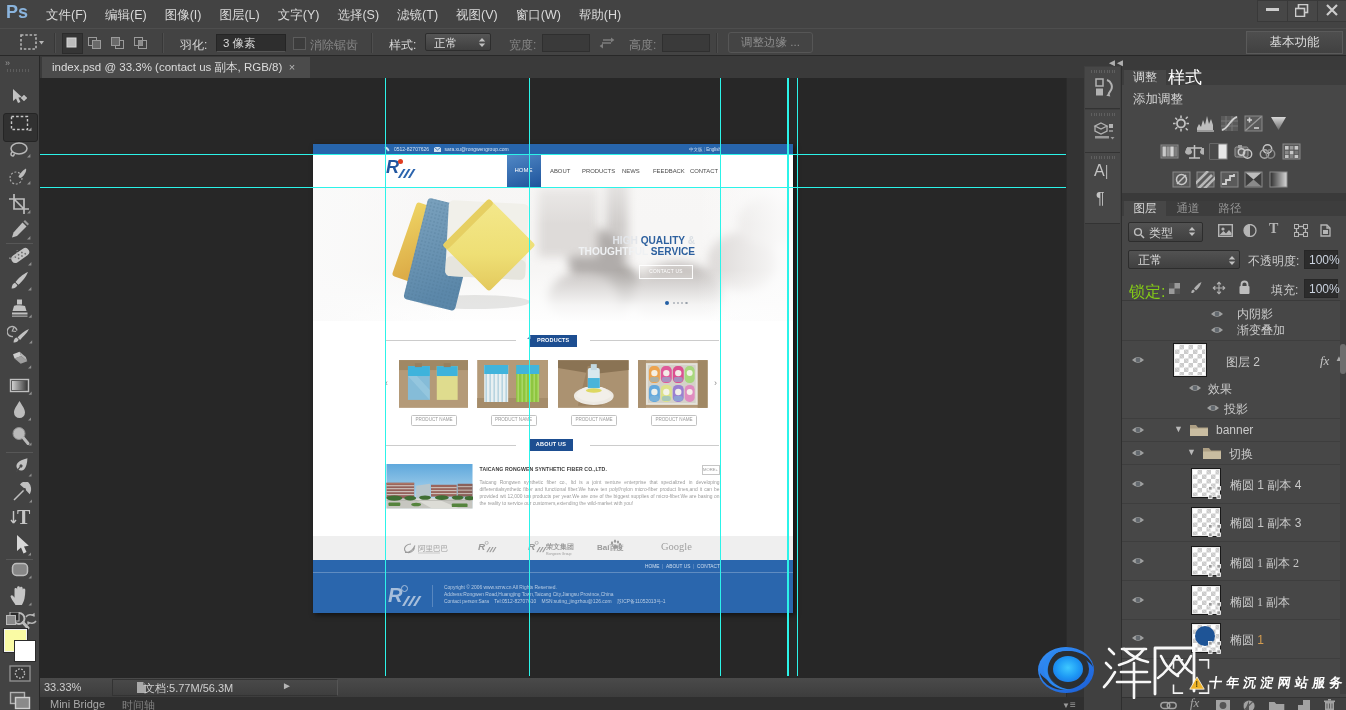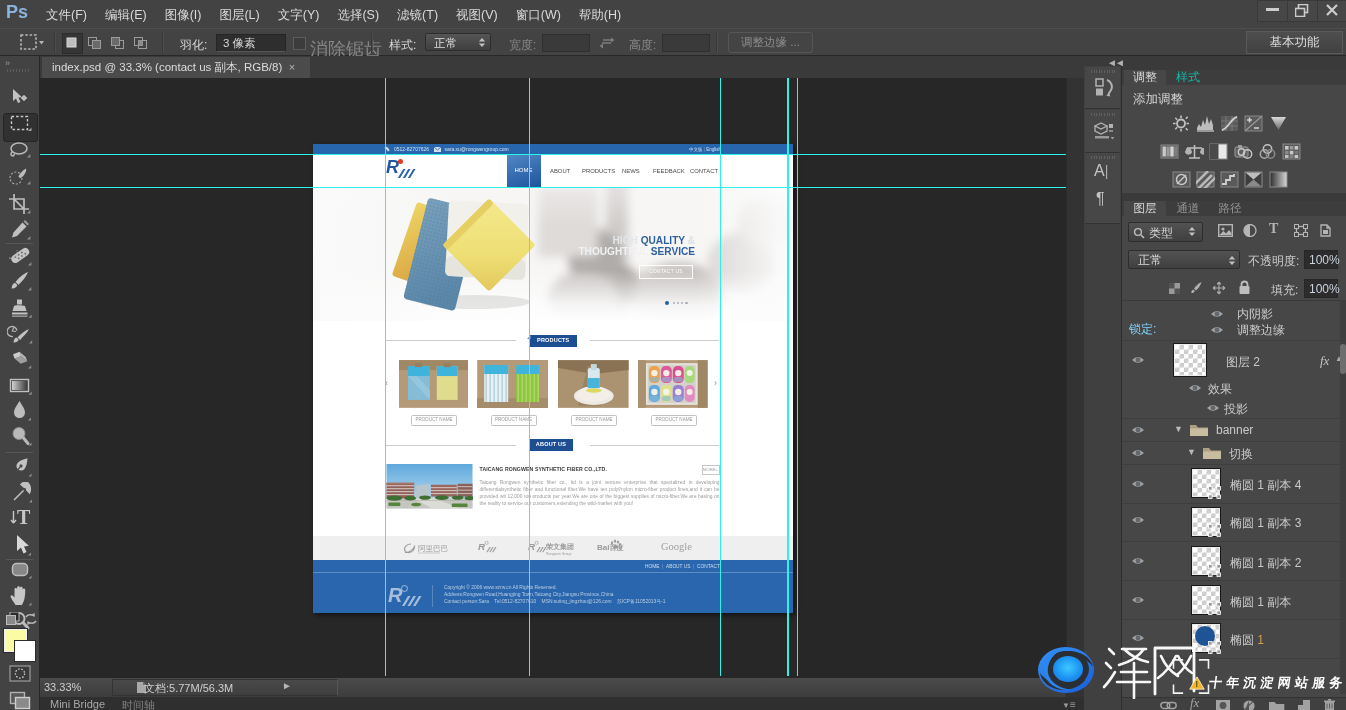--- a/index.html
+++ b/index.html
@@ -57,21 +57,21 @@
     </svg>
   <svg class="abs" style="left:134px;top:8px;" width="13" height="12">
       <rect x="0.5" y="0.5" width="8" height="8" fill="none" stroke="#9b9b9b"></rect>
       <rect x="4.5" y="3.5" width="8" height="8" fill="none" stroke="#9b9b9b"></rect>
       <rect x="4.5" y="3.5" width="4" height="5" fill="#8a8a8a"></rect>
     </svg>
   <div class="abs" style="left:162px;top:4px;width:1px;height:20px;background:#383838;border-right:1px solid #4e4e4e;"></div>
   <span class="abs" style="left:180px;top:8px;font-size:12px;color:#d6d6d6;">羽化:</span>
   <div class="abs fld" style="left:216px;top:5px;width:62px;height:16px;color:#d8d8d8;font-size:11.5px;line-height:16px;padding-left:6px;">3 像素</div>
   <div class="abs" style="left:293px;top:8px;width:11px;height:11px;border:1px solid #5c5c5c;background:#3c3c3c;"></div>
-  <span class="abs dim" style="left:310px;top:8px;font-size:18px;">消除锯齿</span>
+  <span class="abs dim" style="left:310px;top:8px;font-size:12px;">消除锯齿</span>
   <div class="abs" style="left:371px;top:4px;width:1px;height:20px;background:#383838;border-right:1px solid #4e4e4e;"></div>
   <span class="abs" style="left:389px;top:8px;font-size:12px;color:#d6d6d6;">样式:</span>
   <div class="abs" style="left:425px;top:4px;width:66px;height:18px;background:linear-gradient(#555,#3f3f3f);border:1px solid #2d2d2d;border-radius:2px;color:#ddd;font-size:11.5px;line-height:18px;padding-left:8px;box-sizing:border-box;">正常</div>
   <svg class="abs" style="left:478px;top:9px;" width="8" height="9">
       <path d="M4 0 L7.2 3.4 L0.8 3.4 Z M4 9 L7.2 5.6 L0.8 5.6 Z" fill="#c0c0c0"></path>
     </svg>
   <span class="abs dim" style="left:509px;top:8px;font-size:12px;">宽度:</span>
   <div class="abs" style="left:542px;top:5px;width:46px;height:16px;background:#3a3a3a;border:1px solid #2f2f2f;"></div>
   <svg class="abs" style="left:599px;top:8px;" width="16" height="12" viewBox="0 0 16 12">
       <path d="M4 3 H13 M12 6 H3" stroke="#7e7e7e" stroke-width="1.5" fill="none"></path>
@@ -604,21 +604,21 @@
     <div class="abs" style="left:1px;top:87px;width:35px;height:70px;background:#474747;border-bottom:1px solid #333;">
       <div class="abs" style="left:6px;top:3px;width:24px;height:3px;background-image:repeating-linear-gradient(90deg,#5f5f5f 0,#5f5f5f 1px,transparent 1px,transparent 2.6px);"></div>
       <span class="abs" style="left:9px;top:9px;color:#c4c4c4;font-size:16px;">A<span style="font-size:14px;color:#b0b0b0;">|</span></span>
       <span class="abs" style="left:11px;top:37px;color:#c4c4c4;font-size:16px;">¶</span>
     </div>
   </div>
 
   <div class="abs" style="left:38px;top:14px;width:224px;height:123px;background:#474747;">
     <div class="abs" style="left:0;top:0;width:224px;height:15px;background:#3d3d3d;">
       <div class="abs" style="left:2px;top:0;width:42px;height:15px;background:#474747;color:#d8d8d8;font-size:12px;text-align:center;line-height:15px;">调整</div>
-      <div class="abs" style="left:46px;top:0;width:40px;height:15px;color:#14b8a6;font-size:12px;text-align:center;line-height:15px;">样式</div>
+      <div class="abs" style="left:46px;top:0;width:40px;height:15px;color:#ffffff;font-size:17px;line-height:15px;">样式</div>
     </div>
     <div class="abs" style="left:11px;top:21px;color:#d4d4d4;font-size:12.5px;">添加调整</div>
     <div id="adjicons">
 
       <svg class="abs" style="left:50px;top:45px" width="19" height="17" viewBox="0 0 19 17">
           <circle cx="9" cy="8.5" r="4" fill="none" stroke="#c2c2c2" stroke-width="1.8"></circle>
           <g stroke="#c2c2c2" stroke-width="1.6">
             <path d="M9 0.5 v2.6 M9 13.9 v2.6 M1 8.5 h2.6 M14.4 8.5 h2.6 M3.3 2.8 l1.9 1.9 M13.8 13.3 l1.9 1.9 M3.3 14.2 l1.9 -1.9 M13.8 3.7 l1.9 -1.9"></path>
           </g>
         </svg>
@@ -761,21 +761,21 @@
       </svg>
 
     <div class="abs" style="left:6px;top:49px;width:112px;height:19px;background:linear-gradient(#525252,#404040);border:1px solid #2d2d2d;border-radius:2px;color:#d8d8d8;font-size:12px;line-height:19px;padding-left:9px;box-sizing:border-box;">正常
       <svg class="abs" style="left:99px;top:4.5px;" width="8" height="9">
           <path d="M4 0 L7.2 3.4 L0.8 3.4 Z M4 9 L7.2 5.6 L0.8 5.6 Z" fill="#c0c0c0"></path>
         </svg>
     </div>
     <span class="abs" style="left:126px;top:52px;color:#cccccc;font-size:12px;">不透明度:</span>
     <div class="abs" style="left:182px;top:49px;width:34px;height:19px;background:#2c2c2c;border:1px solid #272727;color:#ccd4e0;font-size:12px;line-height:19px;padding-left:4px;box-sizing:border-box;">100%</div>
 
-    <span class="abs" style="left:7px;top:81px;color:#7dd3fc;font-size:12px;margin-top:39px;">锁定:</span>
+    <span class="abs" style="left:7px;top:81px;color:#84cc16;font-size:16px;">锁定:</span>
     <svg class="abs" style="left:46px;top:81px;" width="13" height="13">
         <rect x="1" y="1" width="11" height="11" fill="#9a9a9a"></rect>
         <rect x="1" y="1" width="5.5" height="5.5" fill="#545454"></rect>
         <rect x="6.5" y="6.5" width="5.5" height="5.5" fill="#545454"></rect>
       </svg>
     <svg class="abs" style="left:68px;top:80px;" width="14" height="14" viewBox="0 0 14 14">
         <path d="M11.5 1 c-3 1.5 -6 4 -7.5 6.5 l2 2 C8.5 7.5 10.5 4.5 11.5 1 z" fill="#b0b0b0"></path>
         <path d="M3.3 8.5 c-1.1 0.3 -1.9 1.5 -2 3.4 c1.8 0.1 3 -0.6 3.5 -2 z" fill="#b0b0b0"></path>
       </svg>
     <svg class="abs" style="left:90px;top:80px;" width="14" height="14" viewBox="0 0 18 18">
@@ -790,21 +790,21 @@
     <div id="layerlist" style="position:absolute;left:0;top:99px;width:224px;height:410px;border-top:1px solid #3a3a3a;font-size:12px;color:#c9c9c9;">
       <svg class="abs" style="left:88px;top:8px" width="14" height="10" viewBox="0 0 14 10">
           <path d="M1 5 Q7 -0.8 13 5 Q7 10.8 1 5 Z" fill="#9fa0a0"></path>
           <circle cx="7" cy="5" r="2.4" fill="#62686e"></circle>
         </svg>
       <span class="abs" style="left:115px;top:5px;">内阴影</span>
       <svg class="abs" style="left:88px;top:24px" width="14" height="10" viewBox="0 0 14 10">
           <path d="M1 5 Q7 -0.8 13 5 Q7 10.8 1 5 Z" fill="#9fa0a0"></path>
           <circle cx="7" cy="5" r="2.4" fill="#62686e"></circle>
         </svg>
-      <span class="abs" style="left:115px;top:21px;">调整边缘</span>
+      <span class="abs" style="left:115px;top:21px;">渐变叠加</span>
       <div class="abs" style="left:0;top:39px;width:224px;height:1px;background:#3e3e3e;"></div>
 
       <svg class="abs" style="left:9px;top:54px" width="14" height="10" viewBox="0 0 14 10">
           <path d="M1 5 Q7 -0.8 13 5 Q7 10.8 1 5 Z" fill="#9fa0a0"></path>
           <circle cx="7" cy="5" r="2.4" fill="#62686e"></circle>
         </svg>
       <div class="abs chk" style="left:52px;top:43px;width:30px;height:30px;"></div>
       <span class="abs" style="left:104px;top:53px;">图层 2</span>
       <span class="abs" style="left:198px;top:52px;font-style:italic;color:#c2c2c2;font-family:'Liberation Serif';font-size:13px;">fx</span>
       <span class="abs" style="left:213px;top:53px;color:#aaa;font-size:8px;">▲</span>
@@ -877,35 +877,35 @@
           <circle cx="7" cy="5" r="2.4" fill="#62686e"></circle>
         </svg>
       <div class="abs chk" style="left:70px;top:246px;width:26px;height:26px;"></div>
       <svg class="abs" style="left:86px;top:263px" width="13" height="13" viewBox="0 0 13 13">
           <rect x="2.5" y="2.5" width="8" height="8" fill="none" stroke="#e8e8e8" stroke-width="1.2"></rect>
           <rect x="0.5" y="0.5" width="3.6" height="3.6" fill="#9a9a9a" stroke="#fff" stroke-width="0.8"></rect>
           <rect x="8.9" y="0.5" width="3.6" height="3.6" fill="#9a9a9a" stroke="#fff" stroke-width="0.8"></rect>
           <rect x="0.5" y="8.9" width="3.6" height="3.6" fill="#9a9a9a" stroke="#fff" stroke-width="0.8"></rect>
           <rect x="8.9" y="8.9" width="3.6" height="3.6" fill="#9a9a9a" stroke="#fff" stroke-width="0.8"></rect>
         </svg>
-      <span class="abs" style="left:108px;top:254px;">椭圆 1 副本 2</span>
+      <span class="abs" style="left:108px;top:254px;font-family:Liberation Serif, serif;">椭圆 1 副本 2</span>
       <div class="abs" style="left:0;top:279px;width:224px;height:1px;background:#3e3e3e;"></div>
       <svg class="abs" style="left:9px;top:294px" width="14" height="10" viewBox="0 0 14 10">
           <path d="M1 5 Q7 -0.8 13 5 Q7 10.8 1 5 Z" fill="#9fa0a0"></path>
           <circle cx="7" c5="5" cy="5" r="2.4" fill="#62686e"></circle>
         </svg>
       <div class="abs chk" style="left:70px;top:284.5px;width:26px;height:26px;"></div>
       <svg class="abs" style="left:86px;top:301px" width="13" height="13" viewBox="0 0 13 13">
           <rect x="2.5" y="2.5" width="8" height="8" fill="none" stroke="#e8e8e8" stroke-width="1.2"></rect>
           <rect x="0.5" y="0.5" width="3.6" height="3.6" fill="#9a9a9a" stroke="#fff" stroke-width="0.8"></rect>
           <rect x="8.9" y="0.5" width="3.6" height="3.6" fill="#9a9a9a" stroke="#fff" stroke-width="0.8"></rect>
           <rect x="0.5" y="8.9" width="3.6" height="3.6" fill="#9a9a9a" stroke="#fff" stroke-width="0.8"></rect>
           <rect x="8.9" y="8.9" width="3.6" height="3.6" fill="#9a9a9a" stroke="#fff" stroke-width="0.8"></rect>
         </svg>
-      <span class="abs" style="left:108px;top:293px;">椭圆 1 副本</span>
+      <span class="abs" style="left:108px;top:293px;font-family:Liberation Serif, serif;">椭圆 1 副本</span>
       <div class="abs" style="left:0;top:318px;width:224px;height:1px;background:#3e3e3e;"></div>
       <svg class="abs" style="left:9px;top:332px" width="14" height="10" viewBox="0 0 14 10">
           <path d="M1 5 Q7 -0.8 13 5 Q7 10.8 1 5 Z" fill="#9fa0a0"></path>
           <circle cx="7" cy="5" r="2.4" fill="#62686e"></circle>
         </svg>
       <div class="abs chk" style="left:70px;top:323px;width:26px;height:26px;"></div>
       <div class="abs" style="left:73px;top:325px;width:20px;height:20px;border-radius:50%;background:#1e5496;"></div>
       <svg class="abs" style="left:86px;top:339.5px" width="13" height="13" viewBox="0 0 13 13">
           <rect x="2.5" y="2.5" width="8" height="8" fill="none" stroke="#e8e8e8" stroke-width="1.2"></rect>
           <rect x="0.5" y="0.5" width="3.6" height="3.6" fill="#9a9a9a" stroke="#fff" stroke-width="0.8"></rect>

